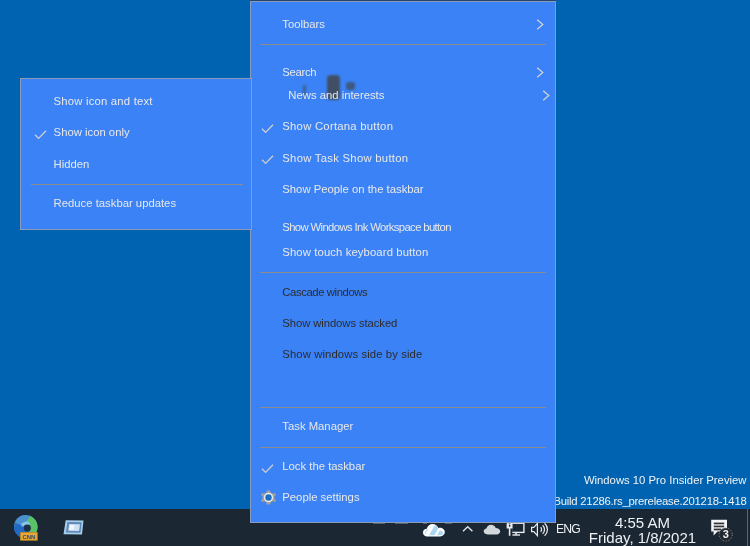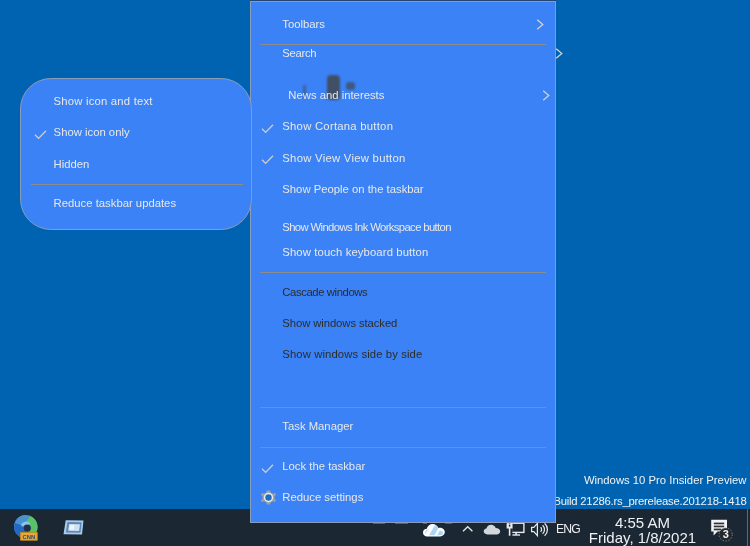--- a/index.html
+++ b/index.html
@@ -3,21 +3,21 @@
 <meta charset="utf-8">
 <style>
   html,body{margin:0;padding:0;}
   body{width:750px;height:546px;overflow:hidden;background:#0063b1;
        font-family:"Liberation Sans", sans-serif;position:relative;}
   .abs{position:absolute;}
   #taskbar{left:0;top:509.4px;width:750px;height:36.6px;background:#1b2733;}
   .wm{right:3.5px;text-align:right;color:#f2f2f2;font-size:11.3px;white-space:nowrap;}
   .menu{background:#3b82f6;border:1.5px solid #8a9cb8;box-sizing:border-box;}
   #mainmenu{left:249.8px;top:1.2px;width:306.4px;height:521.6px;}
-  #submenu{left:20.1px;top:78.1px;width:231.5px;height:152.4px;border-radius:31px;}
+  #submenu{left:20.1px;top:78.1px;width:231.5px;height:152.4px;}
   .mi{position:absolute;left:0;width:100%;height:31px;line-height:31px;
       color:#e8e8e8;font-size:11.3px;white-space:nowrap;}
   .mi .txt{position:absolute;left:31.5px;top:0;}
   #submenu .mi .txt{left:32.5px;}
   .dis{color:#2c2c2c;}
   .sep{position:absolute;height:1px;background:#8c8c8c;}
   .chk{position:absolute;left:10.5px;top:12.2px;}
   .arr{position:absolute;right:11.5px;top:10px;}
   .smudge{position:absolute;background:#43474b;filter:blur(1.2px);}
   .tico{position:absolute;}
@@ -108,40 +108,40 @@
   <div class="smudge" style="left:52px;top:83px;width:3px;height:13px;opacity:.55;"></div>
   <div class="smudge" style="left:76px;top:73px;width:13px;height:25px;border-radius:4px;opacity:.85;"></div>
   <div class="smudge" style="left:95px;top:80px;width:9px;height:8px;border-radius:3px;opacity:.7;"></div>
   <div class="mi" style="top:6.8px;">
       <span class="txt">Toolbars</span>
     <svg class="arr" width="8" height="11" viewBox="0 0 8 11">
         <path d="M1.2 0.8 L6.8 5.5 L1.2 10.2" fill="none" stroke="#d4d4d4" stroke-width="1.25"></path>
       </svg>
   </div>
   <div class="sep" style="left:9px;right:9px;top:41.5px;"></div>
-  <div class="mi" style="top:36px;padding-left:19px;">
+  <div class="mi" style="top:55px;">
       <span class="txt" style="letter-spacing:-0.3px;">Search</span>
     <svg class="arr" width="8" height="11" viewBox="0 0 8 11">
         <path d="M1.2 0.8 L6.8 5.5 L1.2 10.2" fill="none" stroke="#d4d4d4" stroke-width="1.25"></path>
       </svg>
   </div>
   <div class="mi" style="top:77.8px;margin-left:6px;">
       <span class="txt">News and interests</span>
     <svg class="arr" width="8" height="11" viewBox="0 0 8 11">
         <path d="M1.2 0.8 L6.8 5.5 L1.2 10.2" fill="none" stroke="#d4d4d4" stroke-width="1.25"></path>
       </svg>
   </div>
   <div class="mi" style="top:109.3px;">
       <span class="txt" style="letter-spacing:0.25px;">Show Cortana button</span>
     <svg class="chk" width="13" height="10" viewBox="0 0 13 10">
         <path d="M1 4.8 L4.6 8.4 L12 0.8" fill="none" stroke="#cfcfcf" stroke-width="1.3"></path>
       </svg>
   </div>
   <div class="mi" style="top:140.8px;">
-      <span class="txt" style="letter-spacing:0.27px;">Show View View button</span>
+      <span class="txt" style="letter-spacing:0.27px;">Show Task Show button</span>
     <svg class="chk" width="13" height="10" viewBox="0 0 13 10">
         <path d="M1 4.8 L4.6 8.4 L12 0.8" fill="none" stroke="#cfcfcf" stroke-width="1.3"></path>
       </svg>
   </div>
   <div class="mi" style="top:171.8px;">
       <span class="txt">Show People on the taskbar</span>
     </div>
   <div class="mi" style="top:210px;">
       <span class="txt" style="letter-spacing:-0.63px;">Show Windows Ink Workspace button</span>
     </div>
@@ -163,21 +163,21 @@
       <span class="txt">Task Manager</span>
     </div>
   <div class="sep" style="left:9px;right:9px;top:444.8px;"></div>
   <div class="mi" style="top:449.3px;">
       <span class="txt">Lock the taskbar</span>
     <svg class="chk" width="13" height="10" viewBox="0 0 13 10">
         <path d="M1 4.8 L4.6 8.4 L12 0.8" fill="none" stroke="#cfcfcf" stroke-width="1.3"></path>
       </svg>
   </div>
   <div class="mi" style="top:480.3px;">
-      <span class="txt">Reduce settings</span>
+      <span class="txt">People settings</span>
     <svg class="abs" style="left:10px;top:8px;" width="15" height="15" viewBox="0 0 16 16">
       <path d="M6.2 0.5 L9.8 0.5 L10.3 2.6 L12.9 3.9 L14.9 3 L16 5.2 L14.4 6.7 L14.4 9.3 L16 10.8 L14.9 13 L12.9 12.1 L10.3 13.4 L9.8 15.5 L6.2 15.5 L5.7 13.4 L3.1 12.1 L1.1 13 L0 10.8 L1.6 9.3 L1.6 6.7 L0 5.2 L1.1 3 L3.1 3.9 L5.7 2.6 Z" fill="#a0a0a0"></path>
       <circle cx="8" cy="8" r="5" fill="#ececec"></circle>
       <circle cx="8" cy="8" r="3.4" fill="#1b6ec2"></circle>
     </svg>
   </div>
 </div>
 
 <div class="abs menu" id="submenu">
   <div class="mi" style="top:7.4px;">

